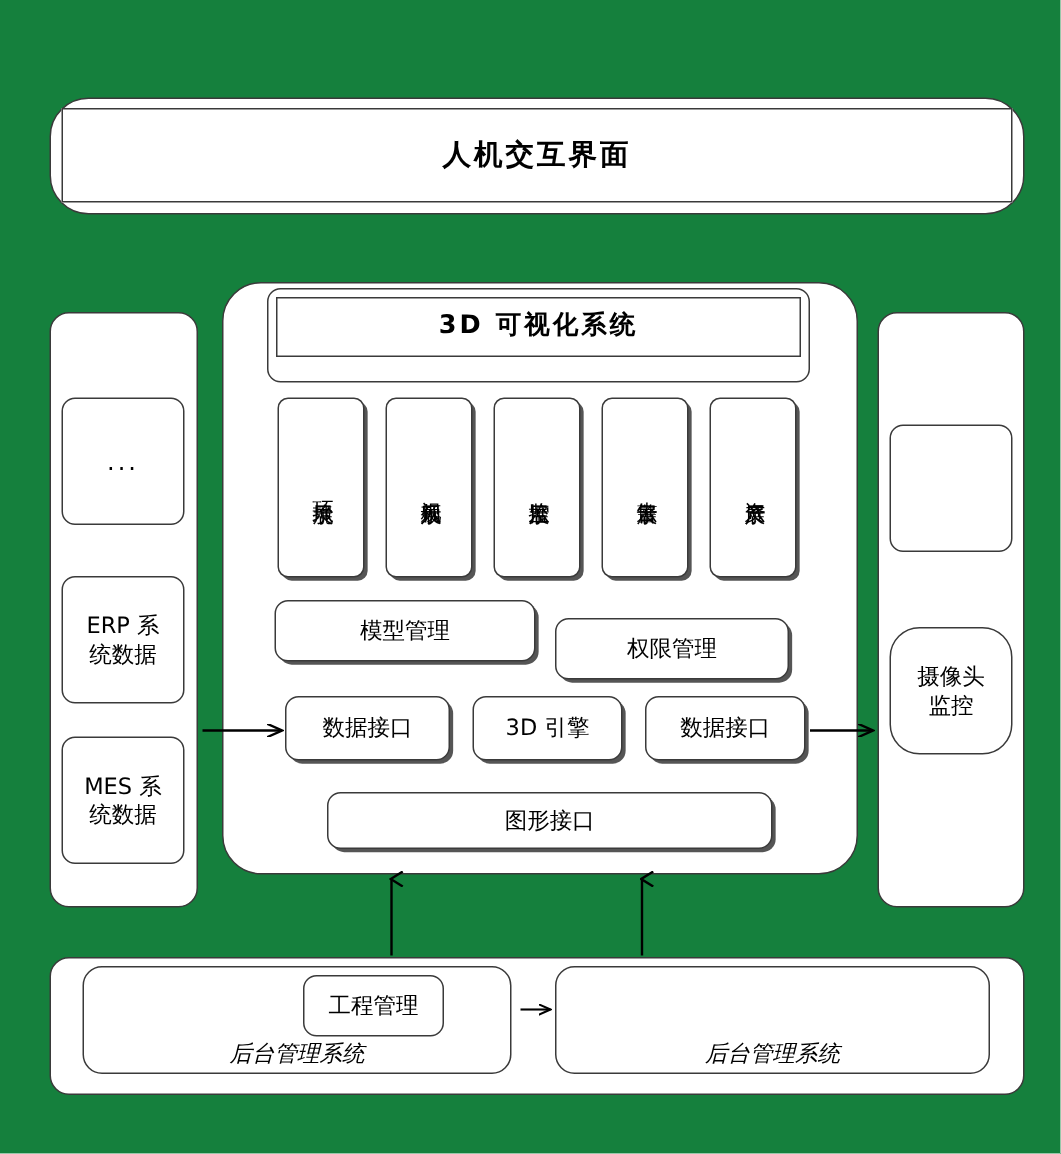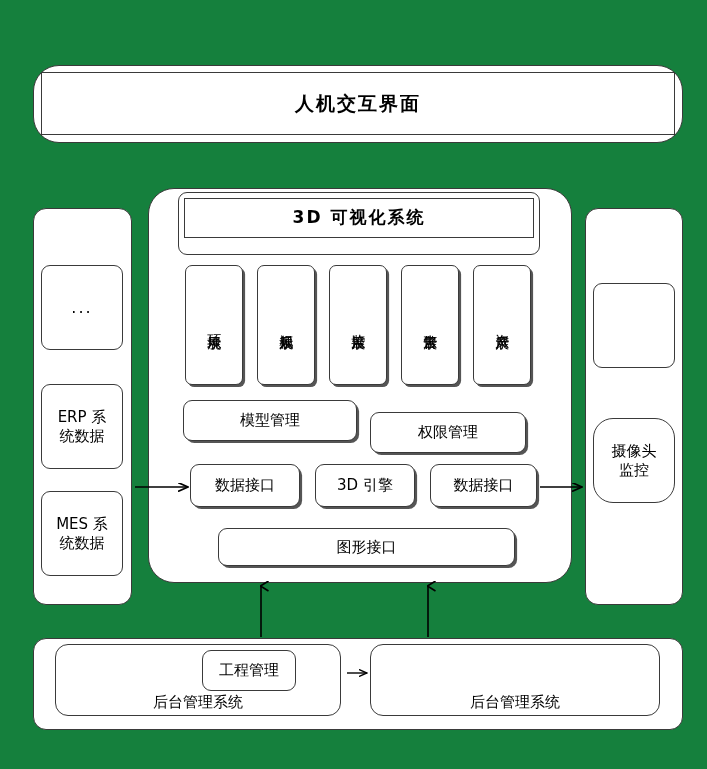--- a/index.html
+++ b/index.html
@@ -52,20 +52,21 @@
   .t-dots    { font-size: 16px; letter-spacing: 2px; }
 
   .plain-label {
     position: absolute;
     display: flex;
     align-items: center;
     justify-content: center;
     text-align: center;
     border: none;
     background: transparent;
+    font-style: italic;
   }
 
   svg.overlay {
     position: absolute;
     left: 0;
     top: 0;
     width: 707px;
     height: 769px;
     pointer-events: none;
   }

